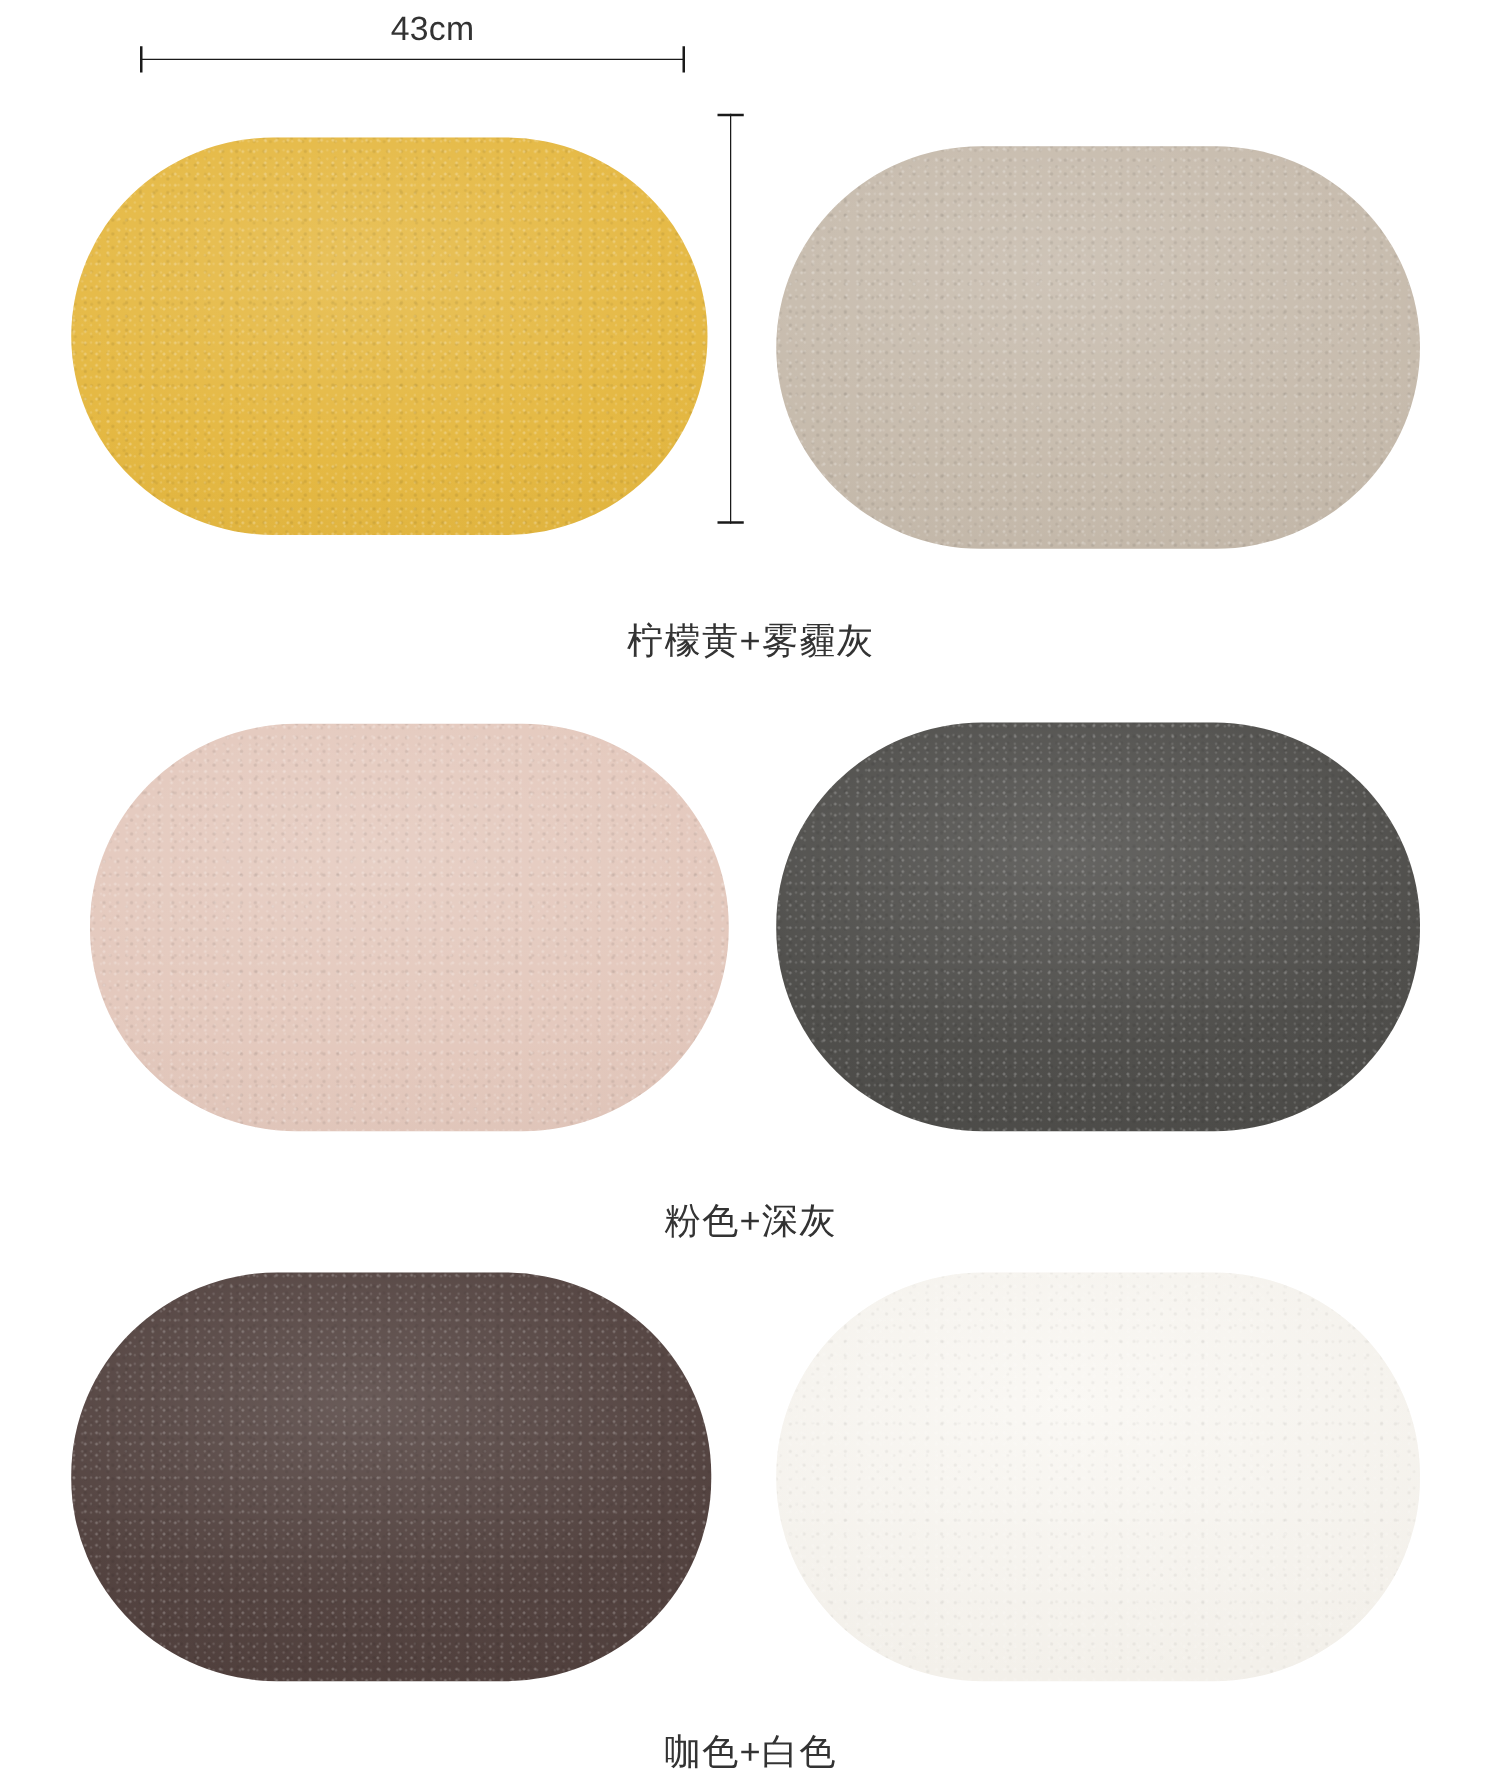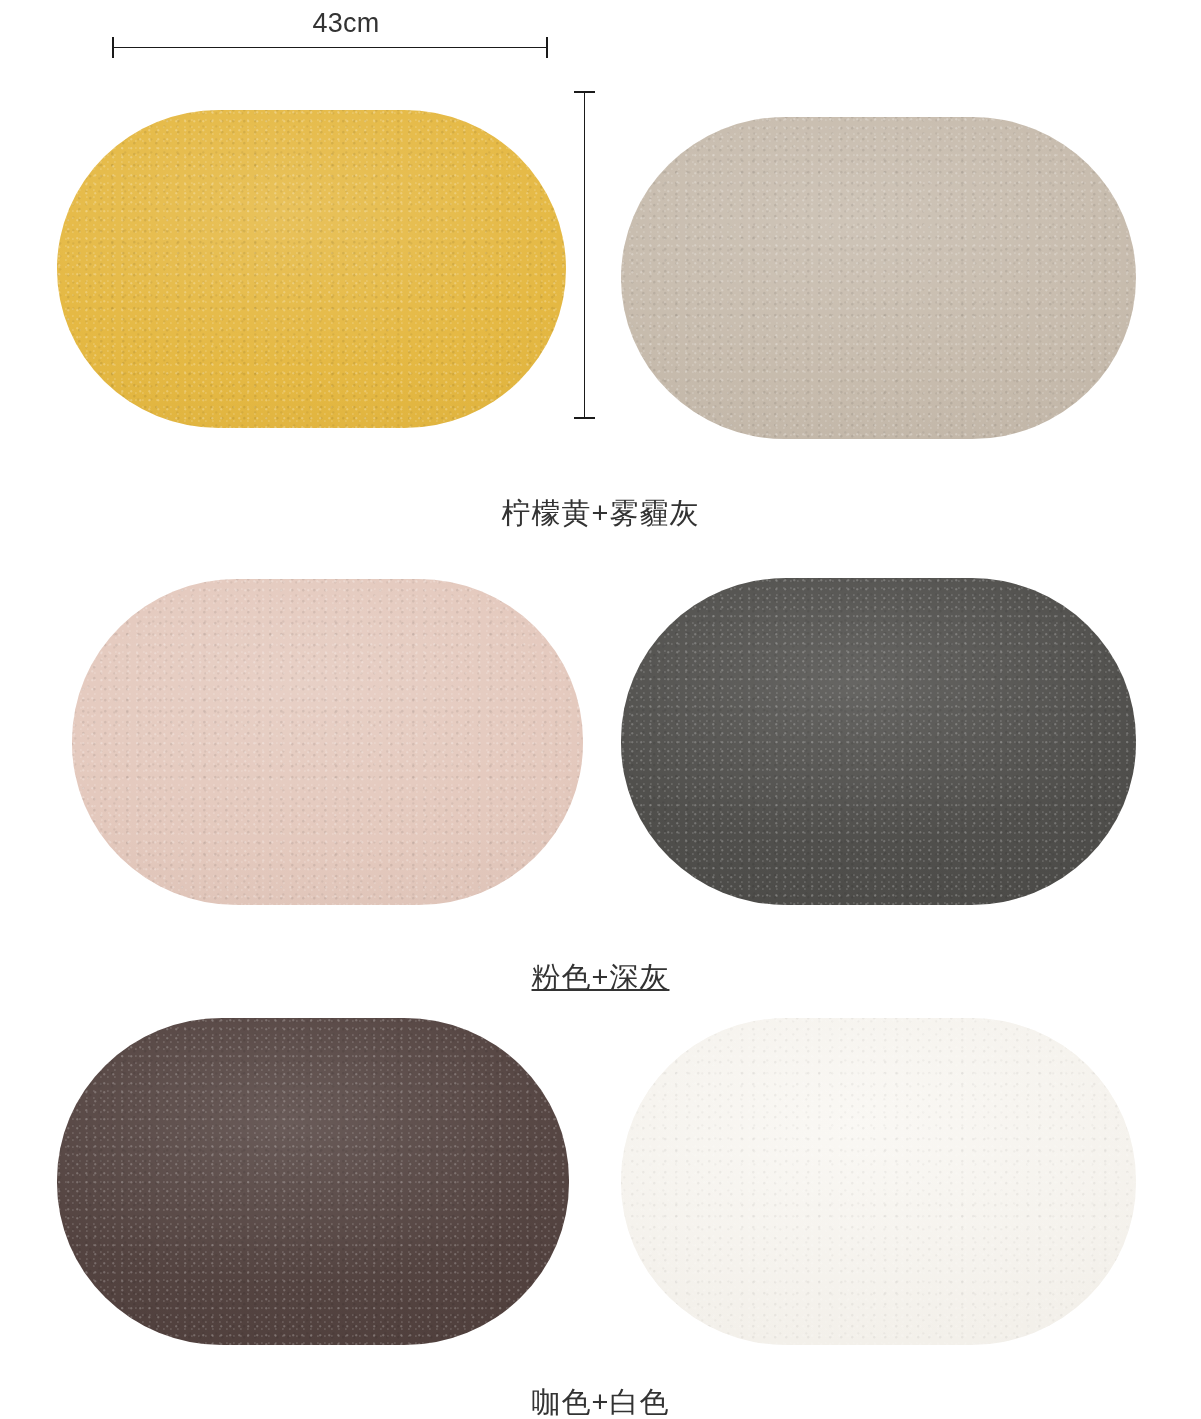--- a/index.html
+++ b/index.html
@@ -171,21 +171,21 @@
 <div class="mat light" style="left: 72px; top: 579px; width: 511px; height: 326px; background-color: rgb(227, 199, 187);">
   <div class="sheen"></div>
   <div class="grain"></div>
 </div>
 
 <div class="mat dark" style="left: 621px; top: 578px; width: 515px; height: 327px; background-color: rgb(73, 72, 69);">
   <div class="sheen"></div>
   <div class="grain"></div>
 </div>
 
-<div class="caption" style="top:960px;text-decoration:underline;">粉色+深灰</div>
+<div class="caption" style="top:960px;">粉色+深灰</div>
 
 <div class="mat dark" style="left: 57px; top: 1018px; width: 512px; height: 327px; background-color: rgb(77, 60, 57);">
   <div class="sheen"></div>
   <div class="grain"></div>
 </div>
 
 <div class="mat white" style="left: 621px; top: 1018px; width: 515px; height: 327px; background-color: rgb(247, 244, 238);">
   <div class="sheen"></div>
   <div class="grain"></div>
 </div>

